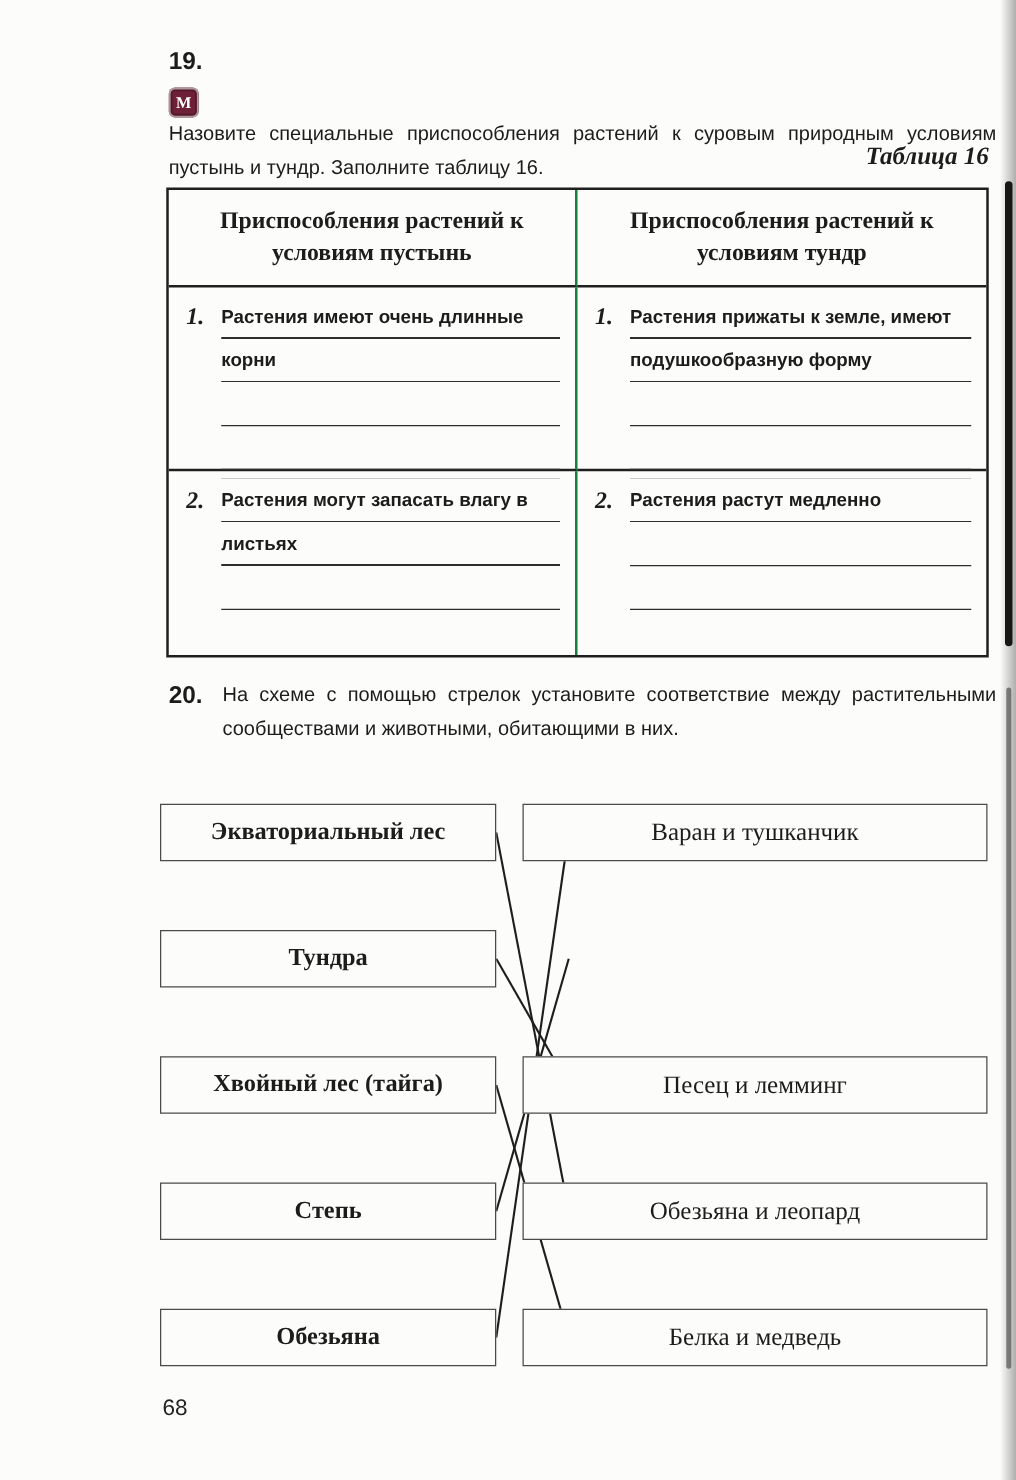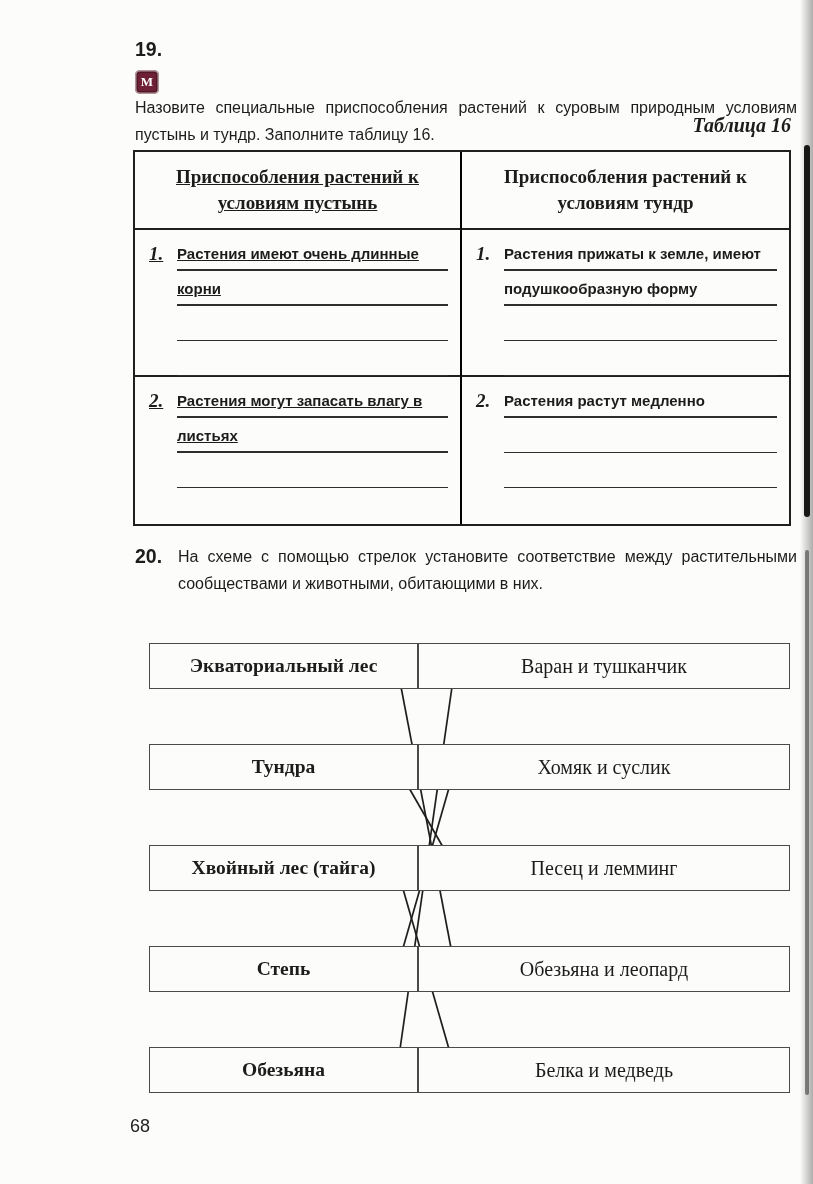--- a/index.html
+++ b/index.html
@@ -36,37 +36,37 @@
   .w-table {
     position:absolute; left:133px; top:150px; width:658px;
     border:2px solid #1f1f1f;
     display:grid; grid-template-columns:1fr 1fr; grid-template-rows:78px 147px 147px;
     background:#fcfcfa;
   }
   .th {
     font:700 19px/26px "Liberation Serif", serif; text-align:center;
     padding:12px 18px 0;
   }
-  .b-right { border-right:2px solid #000000;text-decoration:underline; }
+  .b-right { border-right:2px solid #15803d; }
   .b-bottom { border-bottom:2px solid #1f1f1f; }
   .cell { padding:6px 12px 0 14px; display:flex; align-items:flex-start; }
   .cell-num { width:28px; flex:none; font:italic 700 19px/35px "Liberation Serif", serif; }
   .answer-area { flex:1; }
   .ruled-text {
     font:700 15px/35px "Liberation Sans", sans-serif;
     background:repeating-linear-gradient(to bottom,
       rgba(0,0,0,0) 0, rgba(0,0,0,0) 33.5px, #2e2e2e 33.5px, #2e2e2e 35px);
   }
   .blank-line { height:35px; border-bottom:1.5px solid #2e2e2e; }
 
   
   .diagram { position:absolute; left:0; top:637px; width:813px; height:475px; padding:6px 23px 0 128px; }
   #connections-svg { position:absolute; inset:0; width:100%; height:100%; z-index:0; pointer-events:none; }
   #connections-svg line { stroke:#1e1e1e; stroke-width:1.7; }
-  .match-row { display:flex; justify-content:flex-end; margin-bottom:55px; }
+  .match-row { display:flex; justify-content:space-between; margin-bottom:55px; }
   .lbox, .rbox {
     position:relative; z-index:1; height:46px; background:#fcfcfa;
     border:1.5px solid #4a4a4a;
     display:flex; align-items:center; justify-content:center;
   }
   .lbox { width:269px; font:700 19.5px "Liberation Serif", serif; }
   .rbox { width:372px; font:400 20px "Liberation Serif", serif; }
 
   
   .page-num { position:absolute; left:130px; top:1116px; font-size:18px; color:#222; }
@@ -153,21 +153,20 @@
         <line x1="397" y1="332" x2="455" y2="130"></line>
         <line x1="397" y1="433" x2="455" y2="29"></line>
       </svg>
 
     <div class="match-row">
       <div class="lbox">Экваториальный лес</div>
       <div class="rbox">Варан и тушканчик</div>
     </div>
     <div class="match-row">
       <div class="lbox">Тундра</div>
-      <div class="rbox">Хомяк и суслик</div>
     </div>
     <div class="match-row">
       <div class="lbox">Хвойный лес (тайга)</div>
       <div class="rbox">Песец и лемминг</div>
     </div>
     <div class="match-row">
       <div class="lbox">Степь</div>
       <div class="rbox">Обезьяна и леопард</div>
     </div>
     <div class="match-row">

